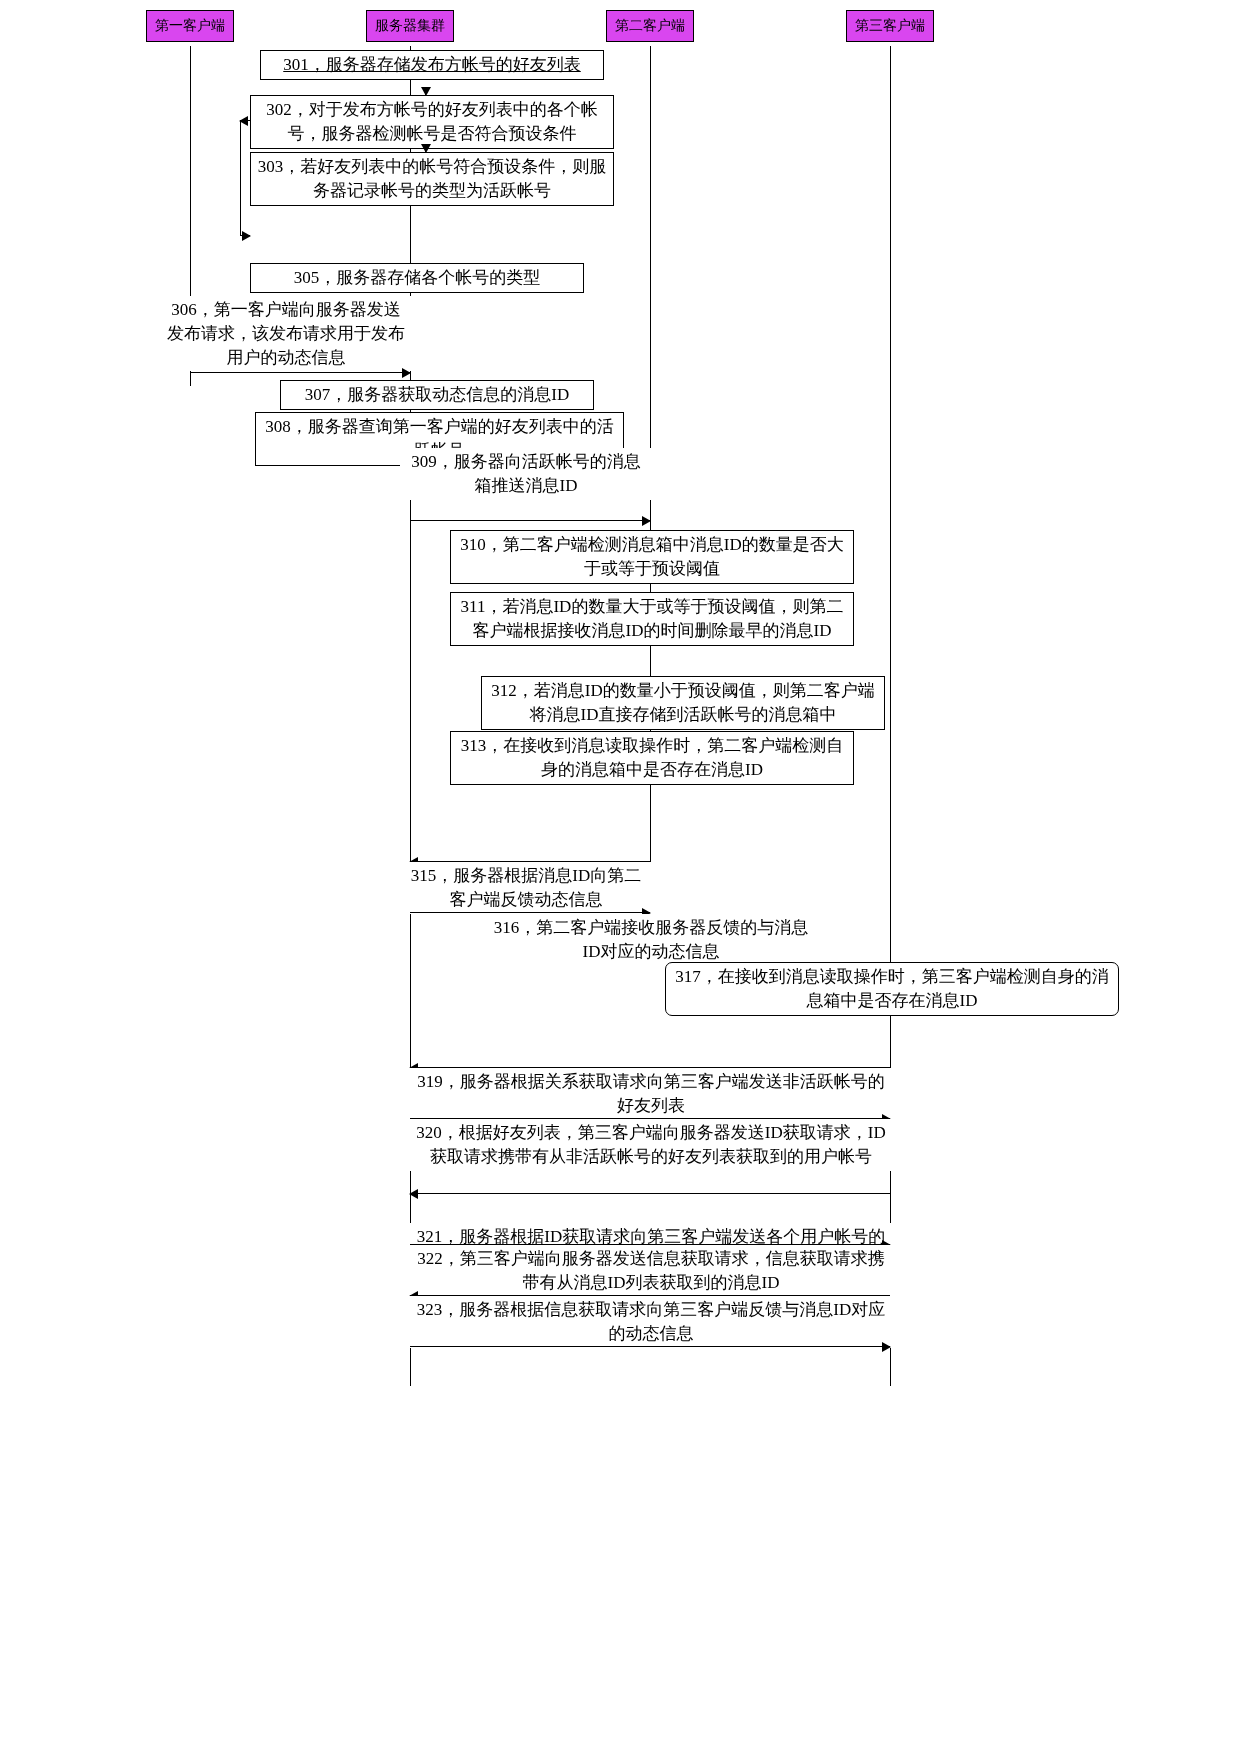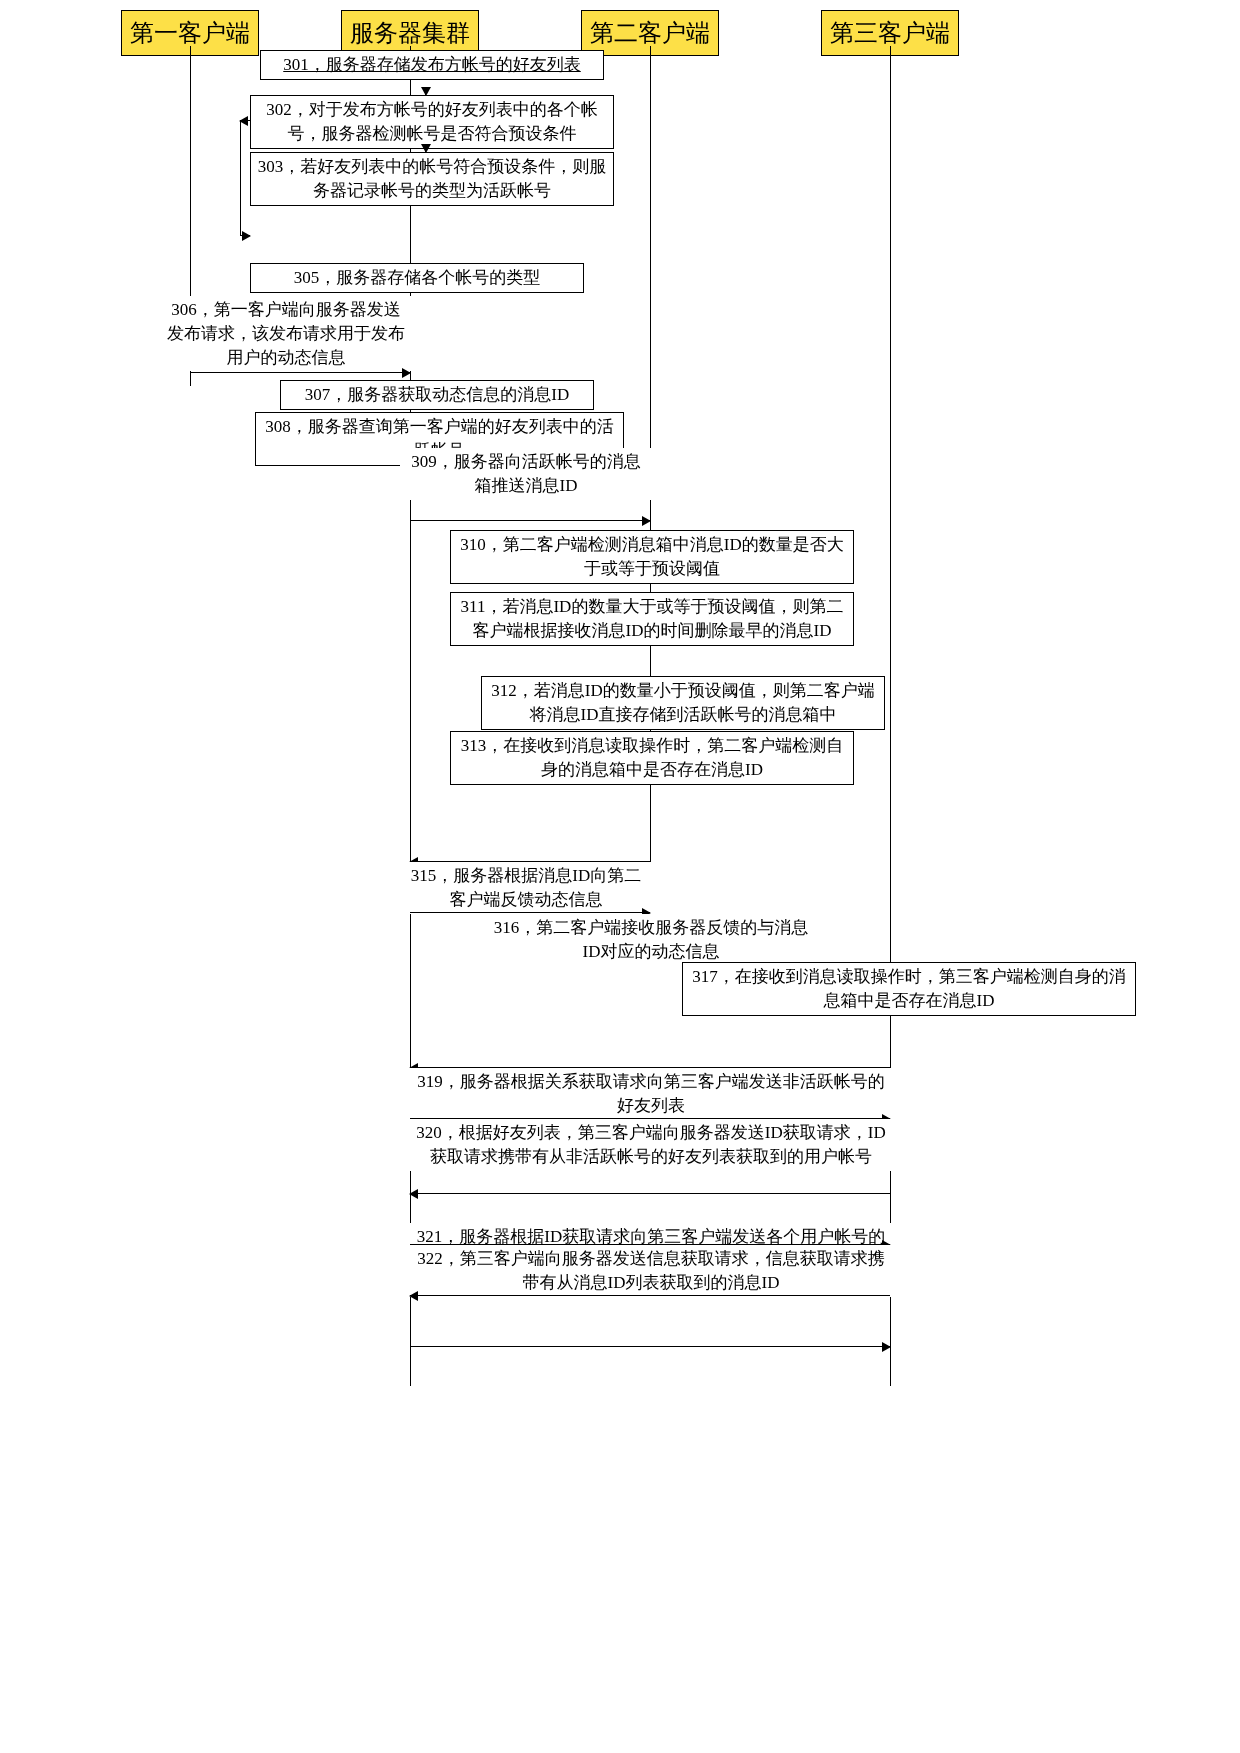--- a/index.html
+++ b/index.html
@@ -12,22 +12,22 @@
     position: relative;
     width: 1000px;
     height: 1400px;
     margin: 0 auto;
   }
   .actor {
     position: absolute;
     top: 0;
     border: 1px solid #000;
     padding: 6px 8px;
-    background: #fde047;
-    font-size: 24px;
+    background: #d946ef;
+    font-size: 14px;
     white-space: nowrap;
     transform: translateX(-50%);
   }
   .lifeline {
     position: absolute;
     top: 36px;
     width: 0;
     border-left: 1.5px solid #000;
     height: 1340px;
   }
@@ -124,30 +124,31 @@
 
   <div class="msgbox" style="left:330px; top:721px; width:390px;">313，在接收到消息读取操作时，第二客户端检测自身的消息箱中是否存在消息ID</div>
 
   <div class="arrow left" style="left:290px; top:851px; width:240px;"></div>
 
   <div class="msgbox" style="left:280px; top:852px; width:240px; border:none;">315，服务器根据消息ID向第二客户端反馈动态信息</div>
   <div class="arrow" style="left:290px; top:902px; width:240px;"></div>
 
   <div class="msgbox" style="left:360px; top:904px; width:330px; border:none;">316，第二客户端接收服务器反馈的与消息ID对应的动态信息</div>
 
-  <div class="msgbox" style="left:562px; top:952px; width:440px;">317，在接收到消息读取操作时，第三客户端检测自身的消息箱中是否存在消息ID</div>
+  <div class="msgbox" style="left:545px; top:952px; width:440px;border-radius:7px;">317，在接收到消息读取操作时，第三客户端检测自身的消息箱中是否存在消息ID</div>
 
   <div class="arrow left" style="left:290px; top:1057px; width:480px;"></div>
 
   <div class="msgbox" style="left:285px; top:1058px; width:480px; border:none;">319，服务器根据关系获取请求向第三客户端发送非活跃帐号的好友列表</div>
   <div class="arrow" style="left:290px; top:1108px; width:480px;"></div>
 
   <div class="msgbox" style="left:285px; top:1109px; width:480px; border:none;">320，根据好友列表，第三客户端向服务器发送ID获取请求，ID获取请求携带有从非活跃帐号的好友列表获取到的用户帐号</div>
   <div class="arrow left" style="left:290px; top:1183px; width:480px;"></div>
 
   <div class="msgbox" style="left:285px; top:1184px; width:480px; border:none;margin-top:29px;">321，服务器根据ID获取请求向第三客户端发送各个用户帐号的动态信息的消息ID列表</div>
   <div class="arrow" style="left:290px; top:1234px; width:480px;"></div>
 
   <div class="msgbox" style="left:285px; top:1235px; width:480px; border:none;">322，第三客户端向服务器发送信息获取请求，信息获取请求携带有从消息ID列表获取到的消息ID</div>
   <div class="arrow left" style="left:290px; top:1285px; width:480px;"></div>
 
+  <div class="msgbox" style="left:285px; top:1286px; width:480px; border:none;">323，服务器根据信息获取请求向第三客户端反馈与消息ID对应的动态信息</div>
   <div class="arrow" style="left:290px; top:1336px; width:480px;"></div>
 </div>
 
 </body></html>

